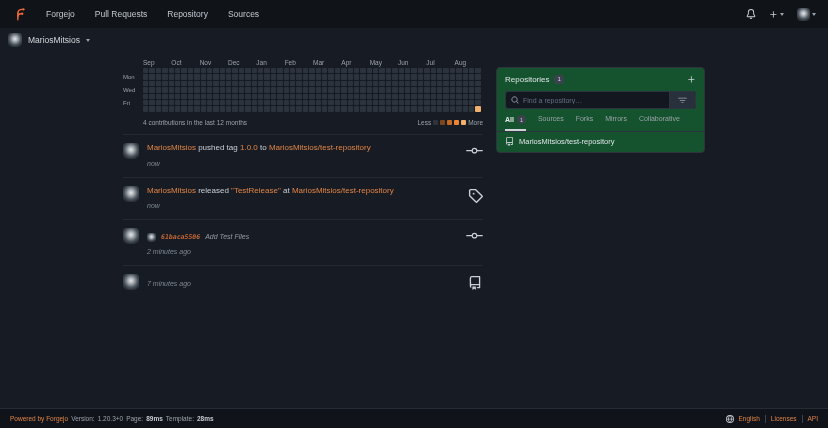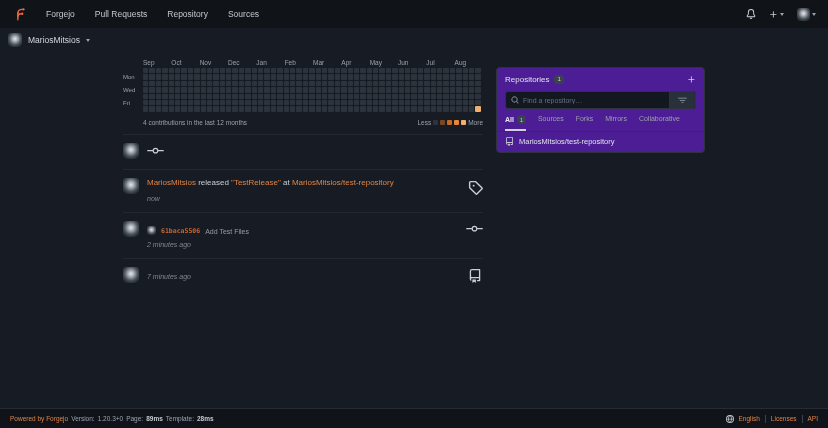--- a/index.html
+++ b/index.html
@@ -44,32 +44,32 @@
   .hm-legend { margin-left:auto; display:flex; align-items:center; gap:2px; }
   .hm-leg { width:5px; height:5px; border-radius:1px; display:inline-block; }
 
   
   .feed { margin-top:8px; }
   .feed-item { display:flex; gap:8px; padding:8px 0 10px; border-top:1px solid #232932; }
   .item-body { flex:1; min-width:0; }
   .item-line { font-size:8px; color:#c9ced4; line-height:1.35; }
   .item-line a { color:#e08345; }
   .item-time { margin-top:6px; font-size:7px; font-style:italic; color:#7f8791; }
-  .commit-row { margin-top:5px; display:flex; align-items:flex-end; gap:5px; }
+  .commit-row { margin-top:5px; display:flex; align-items:flex-start; gap:5px;font-style:italic; }
   .commit-hash { font-family:"DejaVu Sans Mono","Liberation Mono",monospace; font-size:6.5px; color:#c56635; font-weight:bold; }
   .commit-msg { font-size:7px; color:#959ca5; }
   .item-icon { width:17px; flex:none; color:#c9cfd6; margin-top:2px; }
 
   
   .context-tabs { display:flex; border:1px solid #2d343d; border-radius:4px; overflow:hidden; height:20px; }
   .ctx-tab { flex:1; display:flex; align-items:center; justify-content:center; font-size:7.5px; color:#c3c9d0; background:#19(invalid)
   }
   .ctx-tab { background:#191f27; }
   .ctx-tab.active { background:#3a424d; color:#e6e9ed; }
-  .repos-box { margin-top:8px; border:1px solid #2d343d; border-radius:4px; background:#4c1d95; }
+  .repos-box { margin-top:8px; border:1px solid #2d343d; border-radius:4px; background:#14532d; }
   .box-header { display:flex; align-items:center; gap:5px; padding:7px 8px 6px; font-size:8px; color:#dfe3e8; }
   .count-badge { background:#3a424d; color:#cdd3da; border-radius:3px; padding:1px 3px; font-size:6px; line-height:1.2; }
   .box-plus { margin-left:auto; color:#cdd3da; width:9px; }
   .search-row { padding:1px 8px 0; }
   .search-box { display:flex; align-items:center; border:1px solid #2d343d; border-radius:3px; height:18px; background:#131820; overflow:hidden; }
   .search-icon { width:8px; color:#8a919b; margin:0 4px 0 5px; flex:none; display:flex; }
   .search-input { flex:1; min-width:0; background:transparent; border:none; outline:none; font-size:7px; color:#dfe3e8; font-family:inherit; }
   .search-input::placeholder { color:#667080; }
   .filter-btn { width:26px; align-self:stretch; border-left:1px solid #2d343d; background:#28303b; display:flex; align-items:center; justify-content:center; color:#9aa2ab; }
   .filter-btn svg { width:9px; }
@@ -550,20 +550,30 @@
             </span>
           <span>More</span>
         </span>
       </div>
     </div>
 
     <div class="feed">
 
       <div class="feed-item">
         <span class="avatar av16"></span>
+        <div class="item-body">
+          <div class="item-line">
+            <a>MariosMitsios</a>
+            <span>pushed tag</span>
+            <a>1.0.0</a>
+            <span>to</span>
+            <a>MariosMitsios/test-repository</a>
+          </div>
+          <div class="item-time">now</div>
+        </div>
         <span class="item-icon">
           <svg viewBox="0 0 24 16">
               <circle cx="12" cy="8" r="3.2" fill="none" stroke="currentColor" stroke-width="1.6"></circle>
               <path d="M1 8h7.3M15.7 8H23" stroke="currentColor" stroke-width="1.6" stroke-linecap="round"></path>
             </svg>
         </span>
       </div>
 
       <div class="feed-item">
         <span class="avatar av16"></span>

